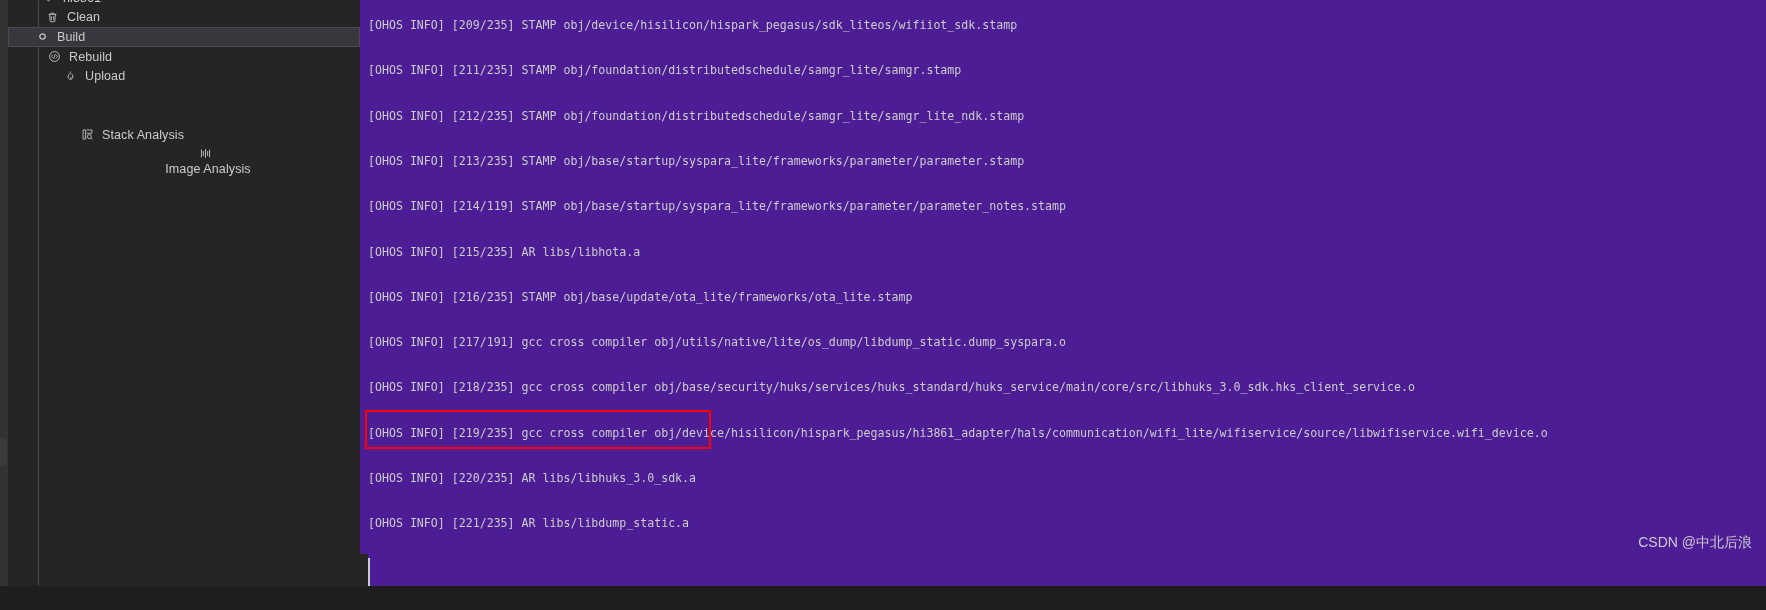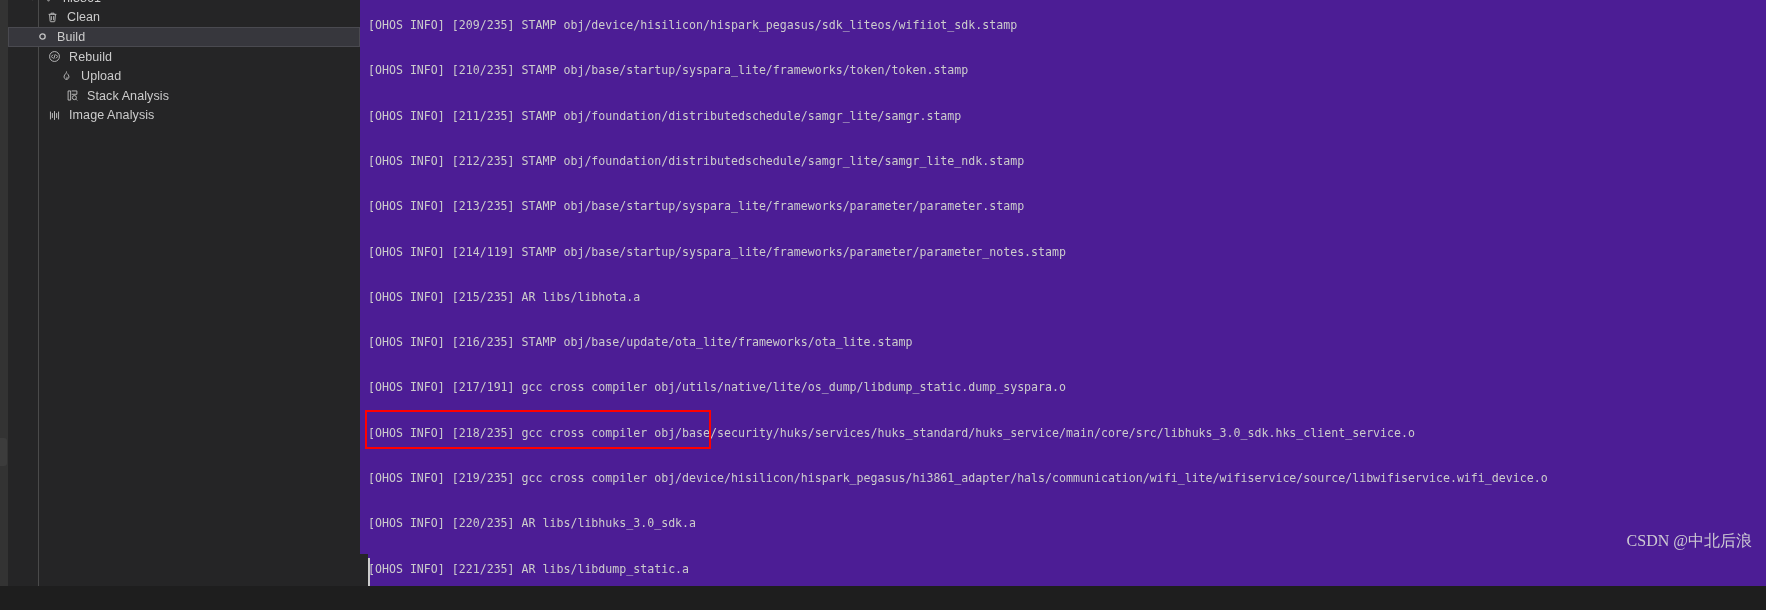--- a/index.html
+++ b/index.html
@@ -146,22 +146,22 @@
     position: absolute;
     border: 2.5px solid #ff0000;
     pointer-events: none;
     z-index: 5;
   }
 
   
   .watermark {
     position: absolute;
     right: 14px; bottom: 34px;
-    font-family: Liberation Serif, serif;
-    font-size: 16px;
+    font-family: Liberation Sans, sans-serif;
+    font-size: 14px;
     color: #d8d8d8;
     opacity: 0.92;
     white-space: nowrap;
     z-index: 6;
   }
 
   
   .scroll-rail {
     position: absolute;
     right: 0; top: 0;
@@ -248,44 +248,44 @@
         <svg viewBox="0 0 16 16" fill="none" stroke="currentColor" stroke-width="1.1">
           <circle cx="8" cy="8" r="6.1"></circle>
           <polyline points="6.1,5.8 4.1,8 6.1,10.2"></polyline>
           <polyline points="9.9,5.8 11.9,8 9.9,10.2"></polyline>
           <path d="M8.9 5.3 7.1 10.7"></path>
         </svg>
       </span>
       <span class="node-label">Rebuild</span>
     </div>
 
-    <div class="tree-row" style="padding-left:50px;">
+    <div class="tree-row" style="padding-left:38px;margin-left:16px;">
       <span class="node-icon">
         <svg viewBox="0 0 16 16" fill="none" stroke="currentColor" stroke-width="1.1">
           <path d="M8 1.8c.4 2.6-2.3 3.3-2.9 5.6-.5 2 .9 4.2 2.9 4.2s3.4-2.2 2.9-4.2c-.3-1.3-1.3-1.9-1.9-3"></path>
           <path d="M8 8.4c.7.6.9 1.3.6 2-.2.6-.9.9-1.4.6"></path>
         </svg>
       </span>
       <span class="node-label">Upload</span>
     </div>
 
 
-    <div class="tree-row" style="padding-left:56px;">
+    <div class="tree-row" style="padding-left:71px;margin-top:39px;">
       <span class="node-icon">
         <svg viewBox="0 0 16 16" fill="none" stroke="currentColor" stroke-width="1.1">
           <path d="M2.6 2.4h3.1v11.2H2.6z"></path>
           <path d="M7 2.4h6.4v4.1H7"></path>
           <circle cx="10.3" cy="10.6" r="2.5"></circle>
           <path d="M12.2 12.5l1.6 1.6"></path>
         </svg>
       </span>
       <span class="node-label">Stack Analysis</span>
     </div>
 
-    <div class="tree-row" style="padding-left:38px;">
+    <div class="tree-row" style="padding-left:48px;flex-direction:column;">
       <span class="node-icon">
         <svg viewBox="0 0 16 16" fill="none" stroke="currentColor" stroke-width="1.15">
           <path d="M3 3.2v9.6M5.4 5v6M8 2.6v10.8M10.6 5v6M13 3.2v9.6"></path>
         </svg>
       </span>
       <span class="node-label">Image Analysis</span>
     </div>
 
   </aside>
 
@@ -294,21 +294,20 @@
     <div class="panel-tabs">
       <div class="panel-tab">问题</div>
       <div class="panel-tab">输出</div>
       <div class="panel-tab">调试控制台</div>
       <div class="panel-tab active">终端</div>
       <div class="panel-tab">JUPYTER</div>
     </div>
 
     <div class="terminal">
       <div class="tline c-info">[OHOS INFO] [209/235] STAMP obj/device/hisilicon/hispark_pegasus/sdk_liteos/wifiiot_sdk.stamp</div>
-      <div class="tline c-info">[OHOS INFO] [210/235] STAMP obj/base/startup/syspara_lite/frameworks/token/token.stamp</div>
       <div class="tline c-info">[OHOS INFO] [211/235] STAMP obj/foundation/distributedschedule/samgr_lite/samgr.stamp</div>
       <div class="tline c-info">[OHOS INFO] [212/235] STAMP obj/foundation/distributedschedule/samgr_lite/samgr_lite_ndk.stamp</div>
       <div class="tline c-info">[OHOS INFO] [213/235] STAMP obj/base/startup/syspara_lite/frameworks/parameter/parameter.stamp</div>
       <div class="tline c-info">[OHOS INFO] [214/119] STAMP obj/base/startup/syspara_lite/frameworks/parameter/parameter_notes.stamp</div>
       <div class="tline c-info">[OHOS INFO] [215/235] AR libs/libhota.a</div>
       <div class="tline c-info">[OHOS INFO] [216/235] STAMP obj/base/update/ota_lite/frameworks/ota_lite.stamp</div>
       <div class="tline c-info">[OHOS INFO] [217/191] gcc cross compiler obj/utils/native/lite/os_dump/libdump_static.dump_syspara.o</div>
       <div class="tline c-info">[OHOS INFO] [218/235] gcc cross compiler obj/base/security/huks/services/huks_standard/huks_service/main/core/src/libhuks_3.0_sdk.hks_client_service.o</div>
       <div class="tline c-info">[OHOS INFO] [219/235] gcc cross compiler obj/device/hisilicon/hispark_pegasus/hi3861_adapter/hals/communication/wifi_lite/wifiservice/source/libwifiservice.wifi_device.o</div>
       <div class="tline c-info">[OHOS INFO] [220/235] AR libs/libhuks_3.0_sdk.a</div>

